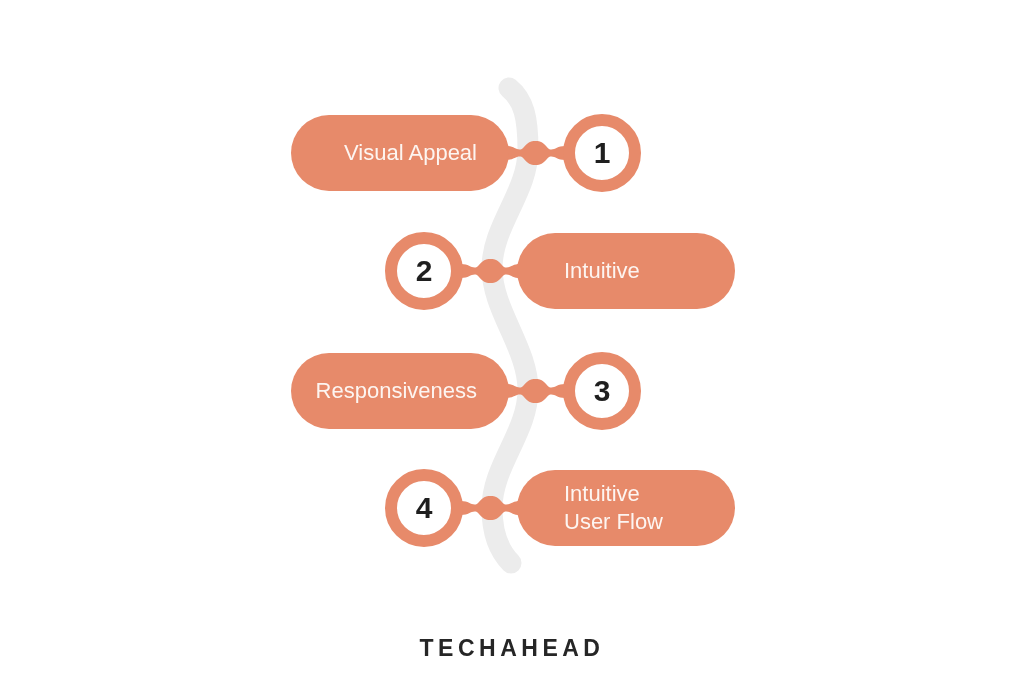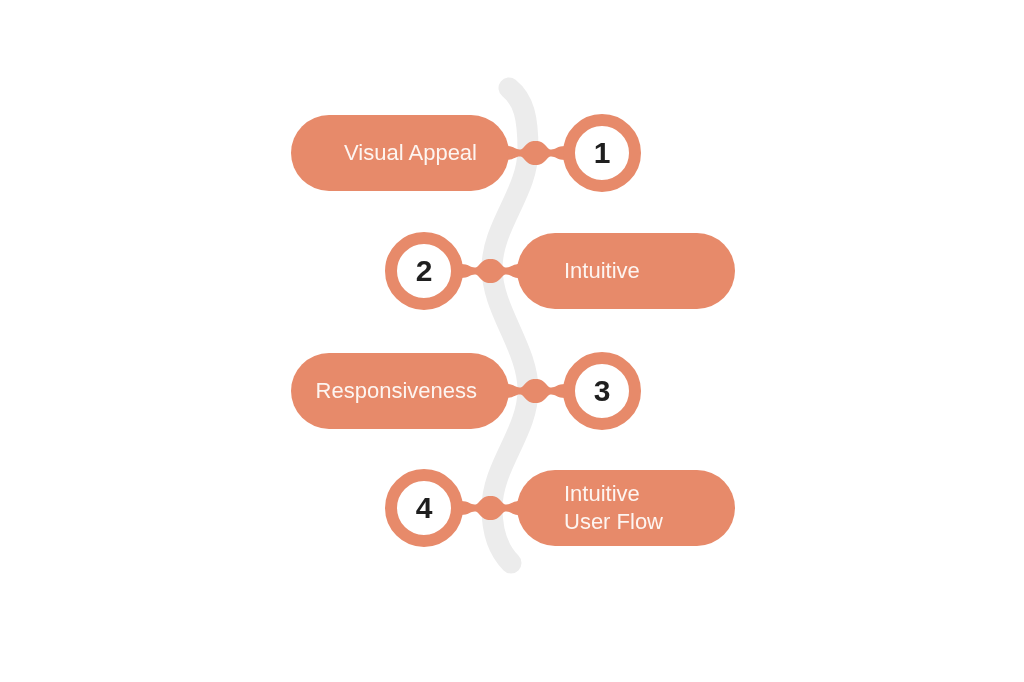--- a/index.html
+++ b/index.html
@@ -114,14 +114,15 @@
     </div>
     <svg class="connector s4-conn" viewBox="0 0 56 40" preserveAspectRatio="none" aria-hidden="true">
       <path d="M0,13 C7,13 9,16.5 13,16.5 C18,16.5 18,8 28,8 C38,8 38,16.5 43,16.5 C47,16.5 49,13 56,13 L56,27 C49,27 47,23.5 43,23.5 C38,23.5 38,32 28,32 C18,32 18,23.5 13,23.5 C9,23.5 7,27 0,27 Z" fill="#e78a6a"></path>
     </svg>
     <div class="pill text-left s4-pill">
       <span>Intuitive</span>
       <span>User Flow</span>
     </div>
   </div>
 
+  <div class="logo">TECHAHEAD</div>
 
 </div>
 
 </body></html>

